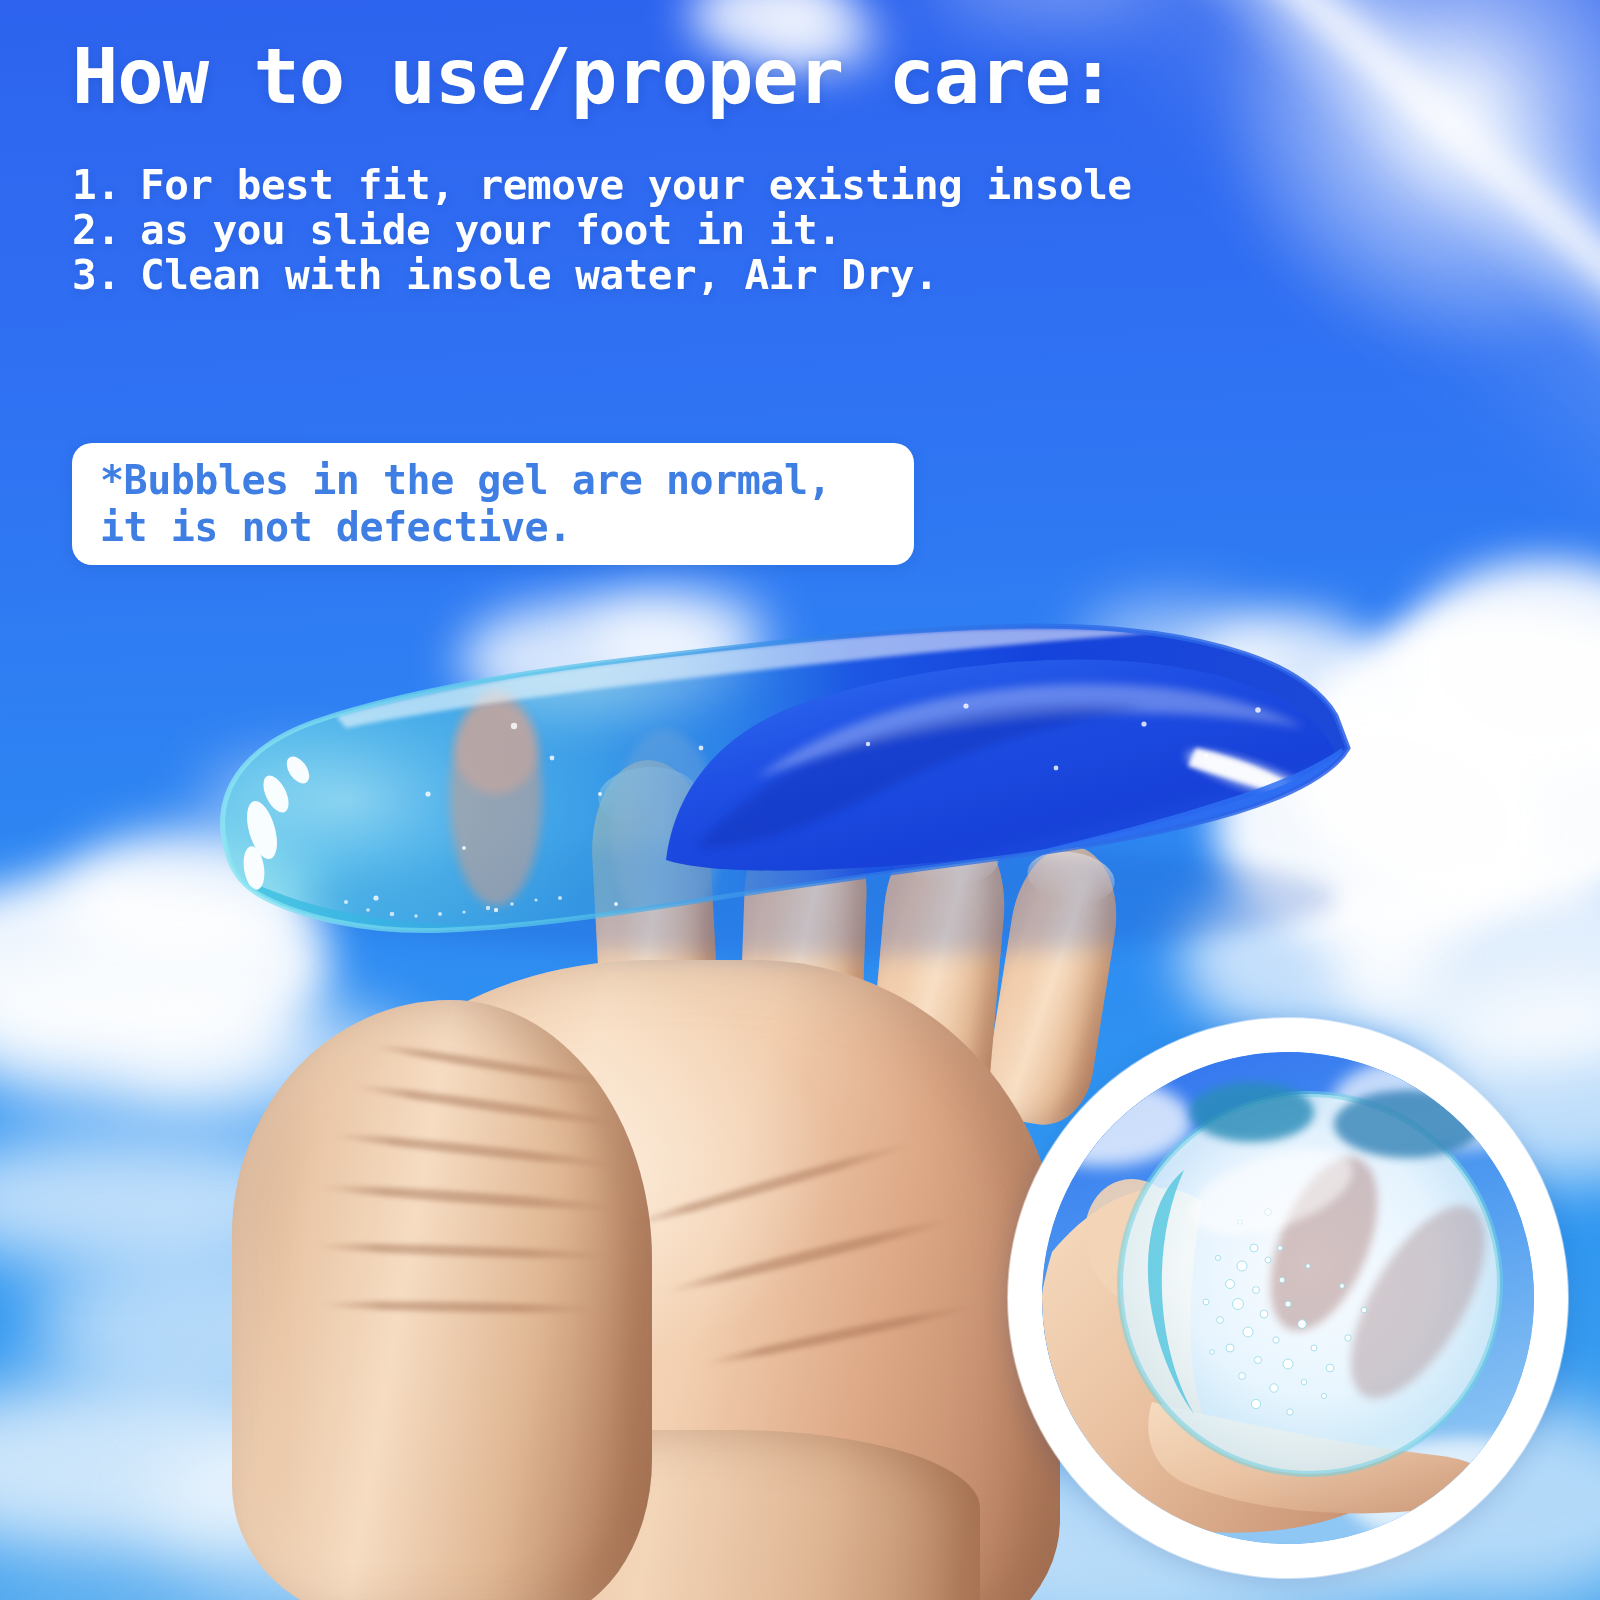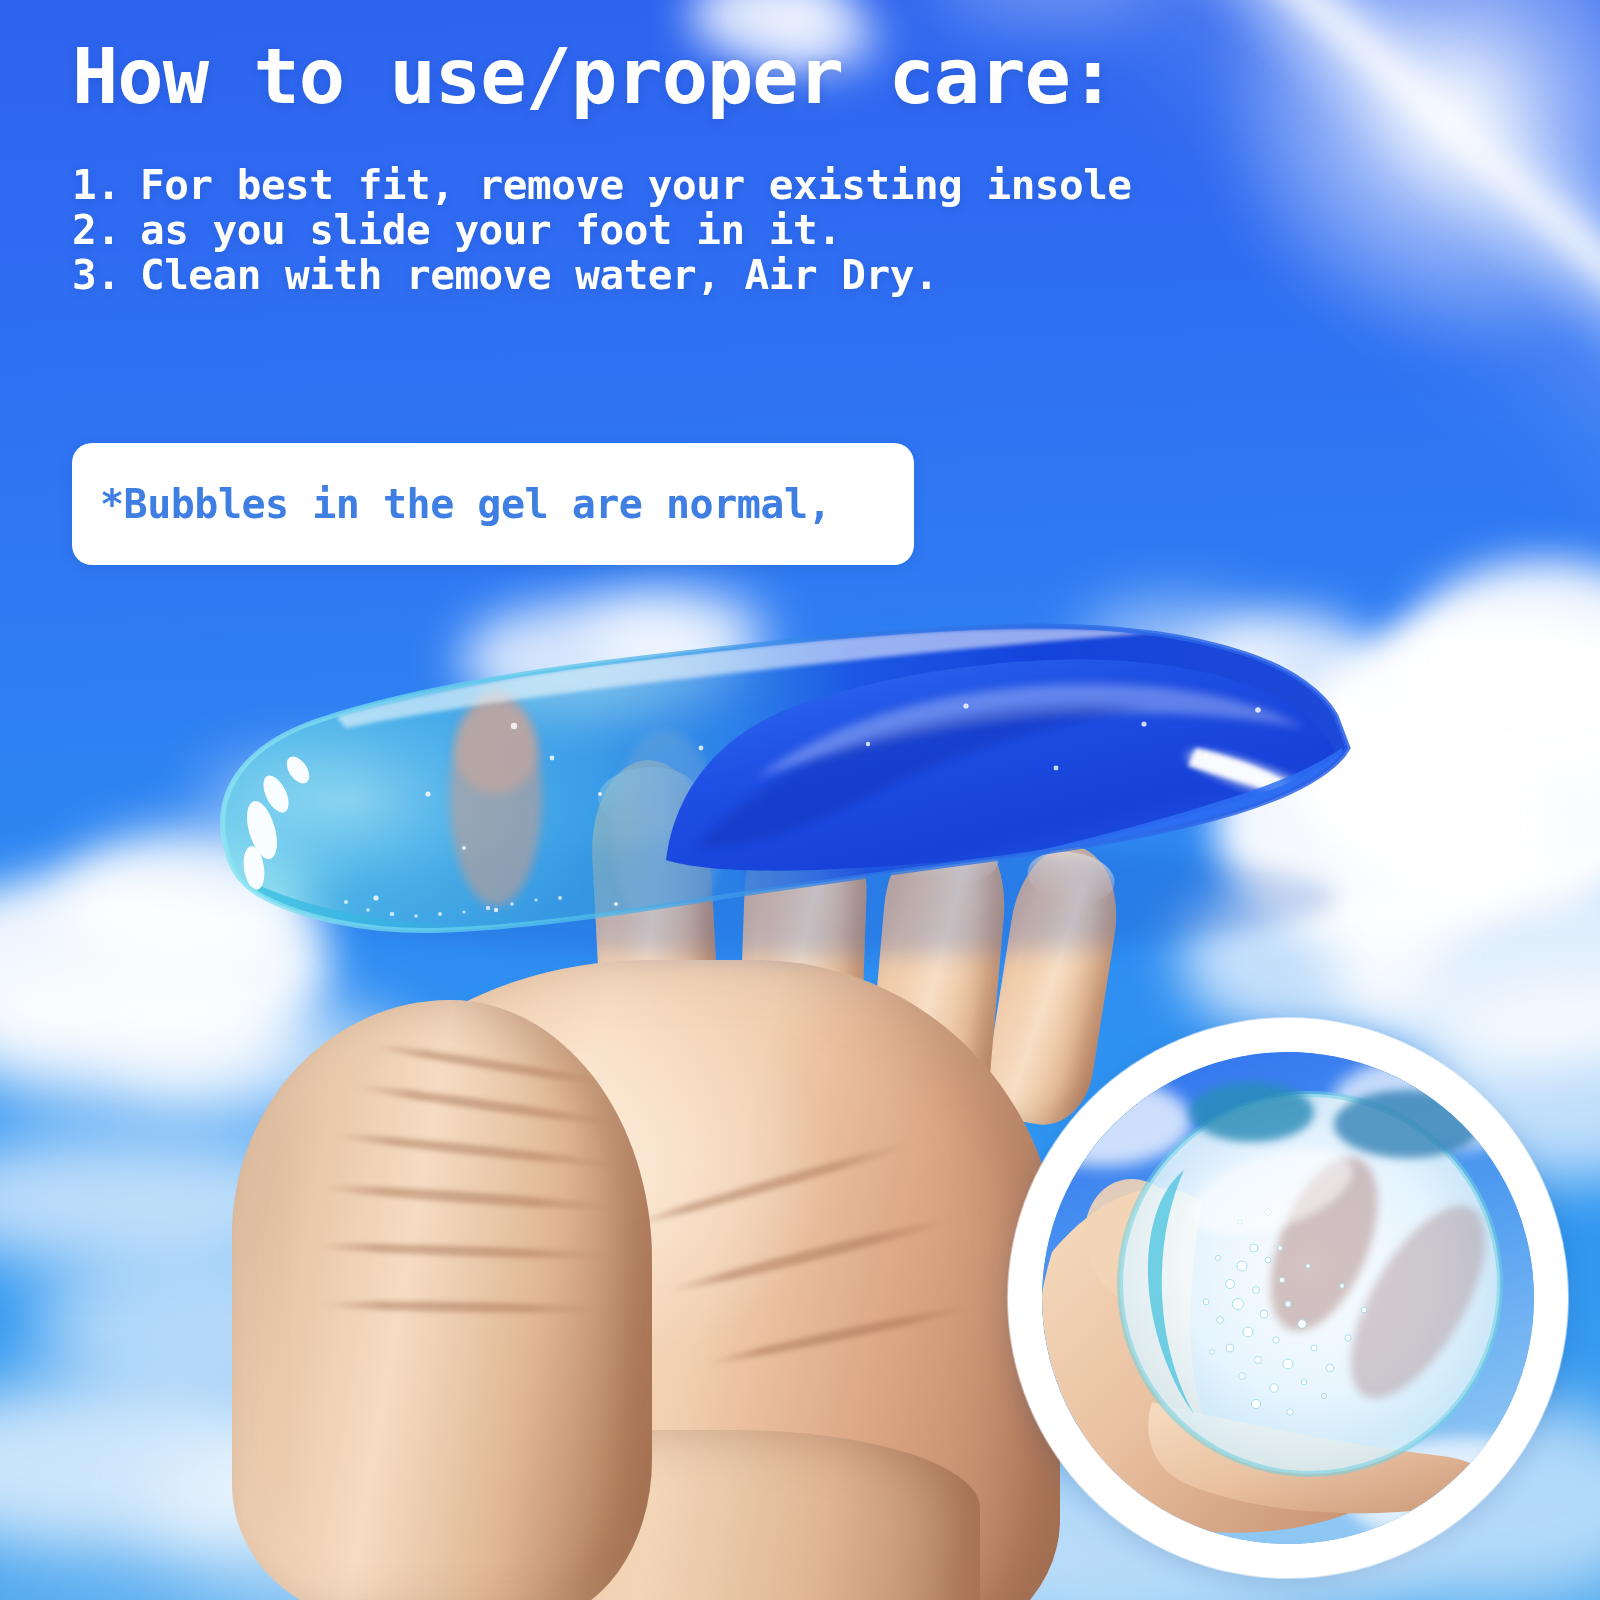--- a/index.html
+++ b/index.html
@@ -689,25 +689,26 @@
       <div class="step">
         <span class="step-num">2.</span>
         <span class="step-body">
           <span class="step-line">as you slide your foot in it.</span>
         </span>
       </div>
 
       <div class="step">
         <span class="step-num">3.</span>
         <span class="step-body">
-          <span class="step-line">Clean with remove water, Air Dry.</span>
+          <span class="step-line">Clean with insole water, Air Dry.</span>
         </span>
       </div>
 
     </div>
 
     <div class="note-box">
       <span class="note-line">*Bubbles in the gel are normal,</span>
+      <span class="note-line">it is not defective.</span>
     </div>
 
   </div>
 
 </div>
 
 </body></html>

